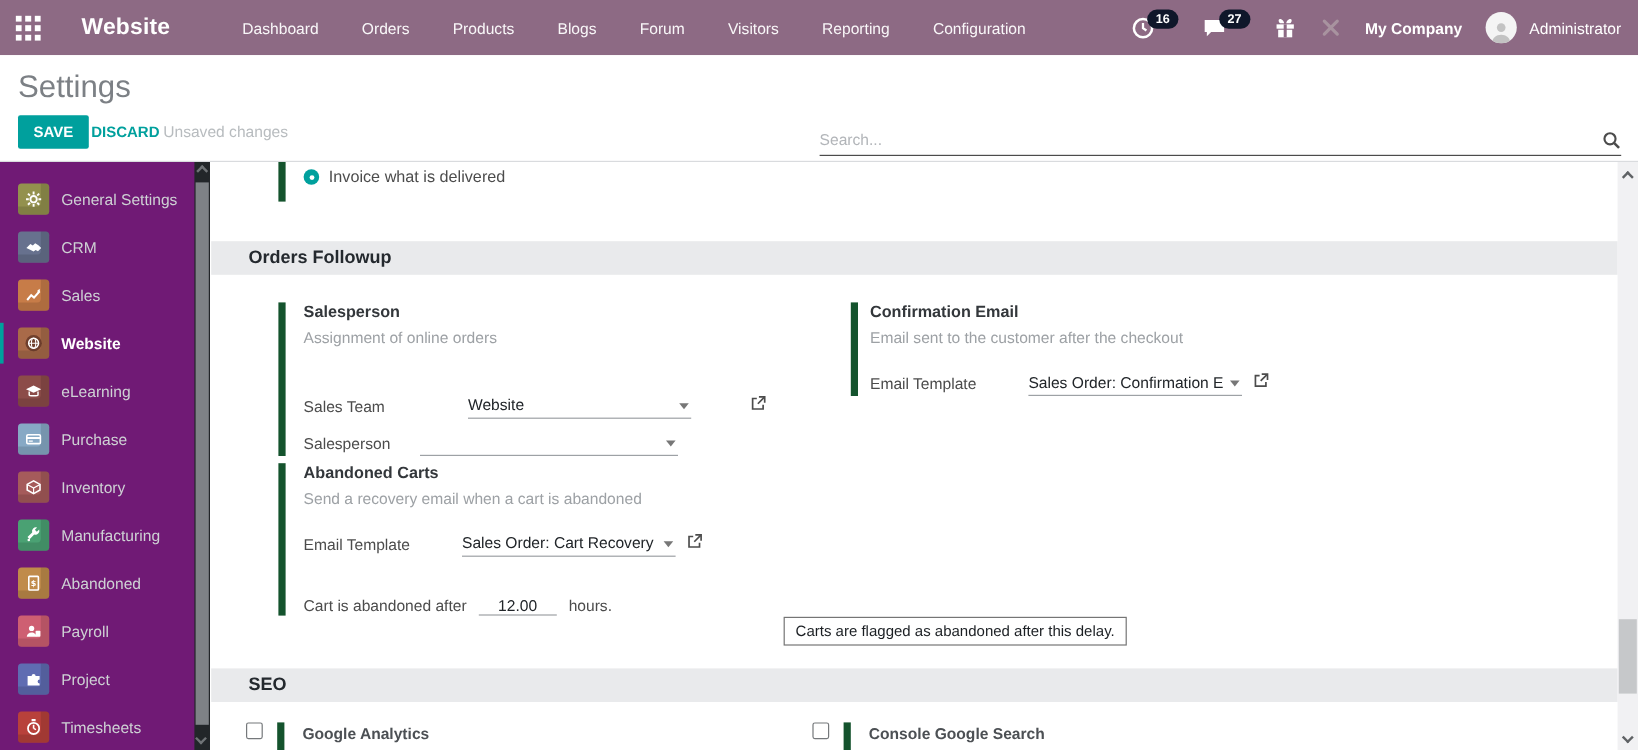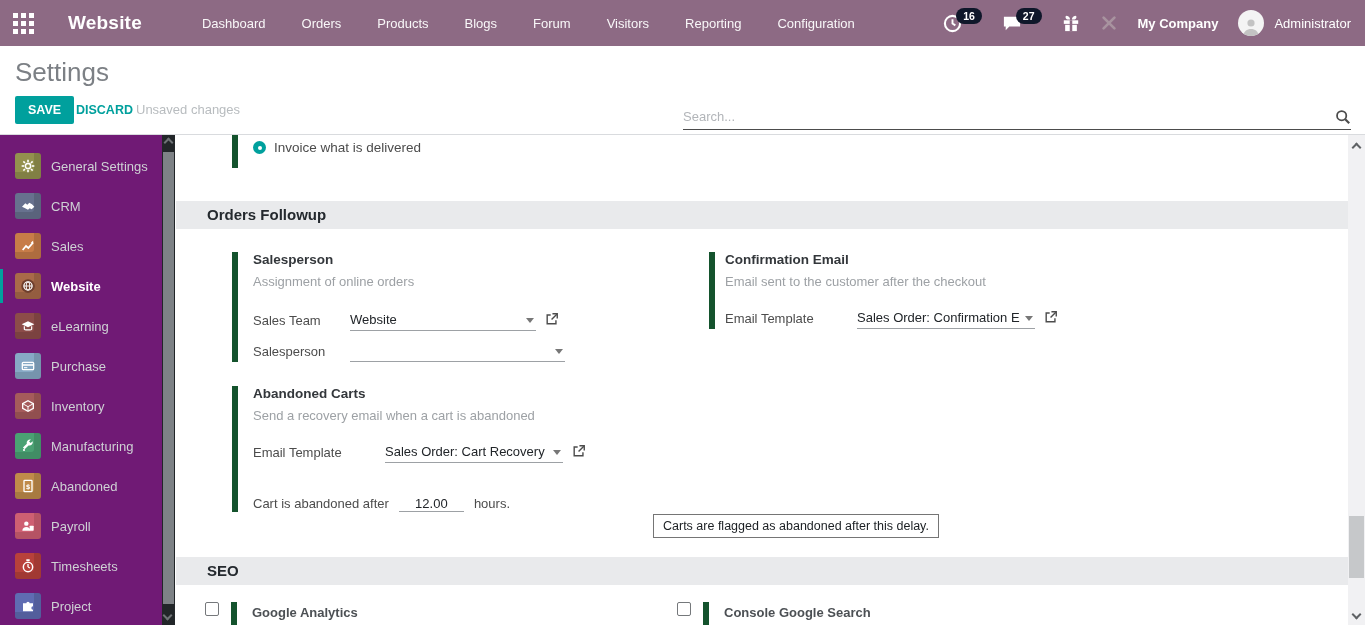--- a/index.html
+++ b/index.html
@@ -278,38 +278,38 @@
       <span class="tile" style="background: rgb(206, 95, 114);">
         <svg width="16" height="16" viewBox="0 0 24 24">
             <circle cx="9.5" cy="8.5" r="3.3" fill="#fff"></circle>
             <path d="M3.5 19c0-3.4 2.8-5.4 6-5.4s6 2 6 5.4z" fill="#fff"></path>
             <rect x="14.5" y="11.5" width="6" height="7.5" rx="1" fill="#fff" stroke-width="0"></rect>
           </svg>
       </span>
       <span class="lbl">Payroll</span>
     </div>
     <div class="side-item">
+      <span class="tile" style="background: rgb(95, 108, 178);">
+        <svg width="16" height="16" viewBox="0 0 24 24">
+            <path d="M4.5 8h5a2.5 2.5 0 115 0h5v4.5a2.5 2.5 0 100 5v2.5h-15z" fill="#fff"></path>
+          </svg>
+      </span>
+      <span class="lbl">Project</span>
+    </div>
+    <div class="side-item">
       <span class="tile" style="background: rgb(184, 65, 59);">
         <svg width="16" height="16" viewBox="0 0 24 24">
             <circle cx="12" cy="13.5" r="7" fill="none" stroke="#fff" stroke-width="2.2"></circle>
             <line x1="12" y1="13.5" x2="12" y2="9" stroke="#fff" stroke-width="2"></line>
             <line x1="12" y1="13.5" x2="15" y2="15" stroke="#fff" stroke-width="1.6"></line>
             <line x1="9.5" y1="3.2" x2="14.5" y2="3.2" stroke="#fff" stroke-width="2.6"></line>
           </svg>
       </span>
       <span class="lbl">Timesheets</span>
     </div>
-    <div class="side-item">
-      <span class="tile" style="background: rgb(95, 108, 178);">
-        <svg width="16" height="16" viewBox="0 0 24 24">
-            <path d="M4.5 8h5a2.5 2.5 0 115 0h5v4.5a2.5 2.5 0 100 5v2.5h-15z" fill="#fff"></path>
-          </svg>
-      </span>
-      <span class="lbl">Project</span>
-    </div>
     <div class="side-scroll">
       <span class="chev up"></span>
       <div class="thumb"></div>
       <span class="chev down bottom"></span>
     </div>
   </div>
 
   <div class="main">
 
     <div class="setting-box" style="left:57px; top:0; height:33px;">
@@ -317,21 +317,21 @@
         <span class="radio"></span>
         <span class="radio-lbl">Invoice what is delivered</span>
       </div>
     </div>
 
     <div class="section-band" style="top:66px;">Orders Followup</div>
 
     <div class="setting-box" style="left:57px; top:117px; width:420px;">
       <div class="box-title">Salesperson</div>
       <div class="box-sub">Assignment of online orders</div>
-      <div class="form-row" style="margin-top:23px;">
+      <div class="form-row" style="margin-top:40px;gap:40px;">
         <span class="form-label" style="width:97px;">Sales Team</span>
         <span class="field" style="width:186px;">
           <span class="val">Website</span>
           <span class="caret"></span>
         </span>
         <span class="ext-link">
           <svg width="14" height="14" viewBox="0 0 16 16">
               <path d="M6.5 3.5H2.5v10h10V9.5" fill="none" stroke="#4c4c4c" stroke-width="1.6"></path>
               <path d="M8.5 2h5.5v5.5" fill="none" stroke="#4c4c4c" stroke-width="1.6"></path>
               <line x1="7.5" y1="8.5" x2="13.5" y2="2.5" stroke="#4c4c4c" stroke-width="1.6"></line>

